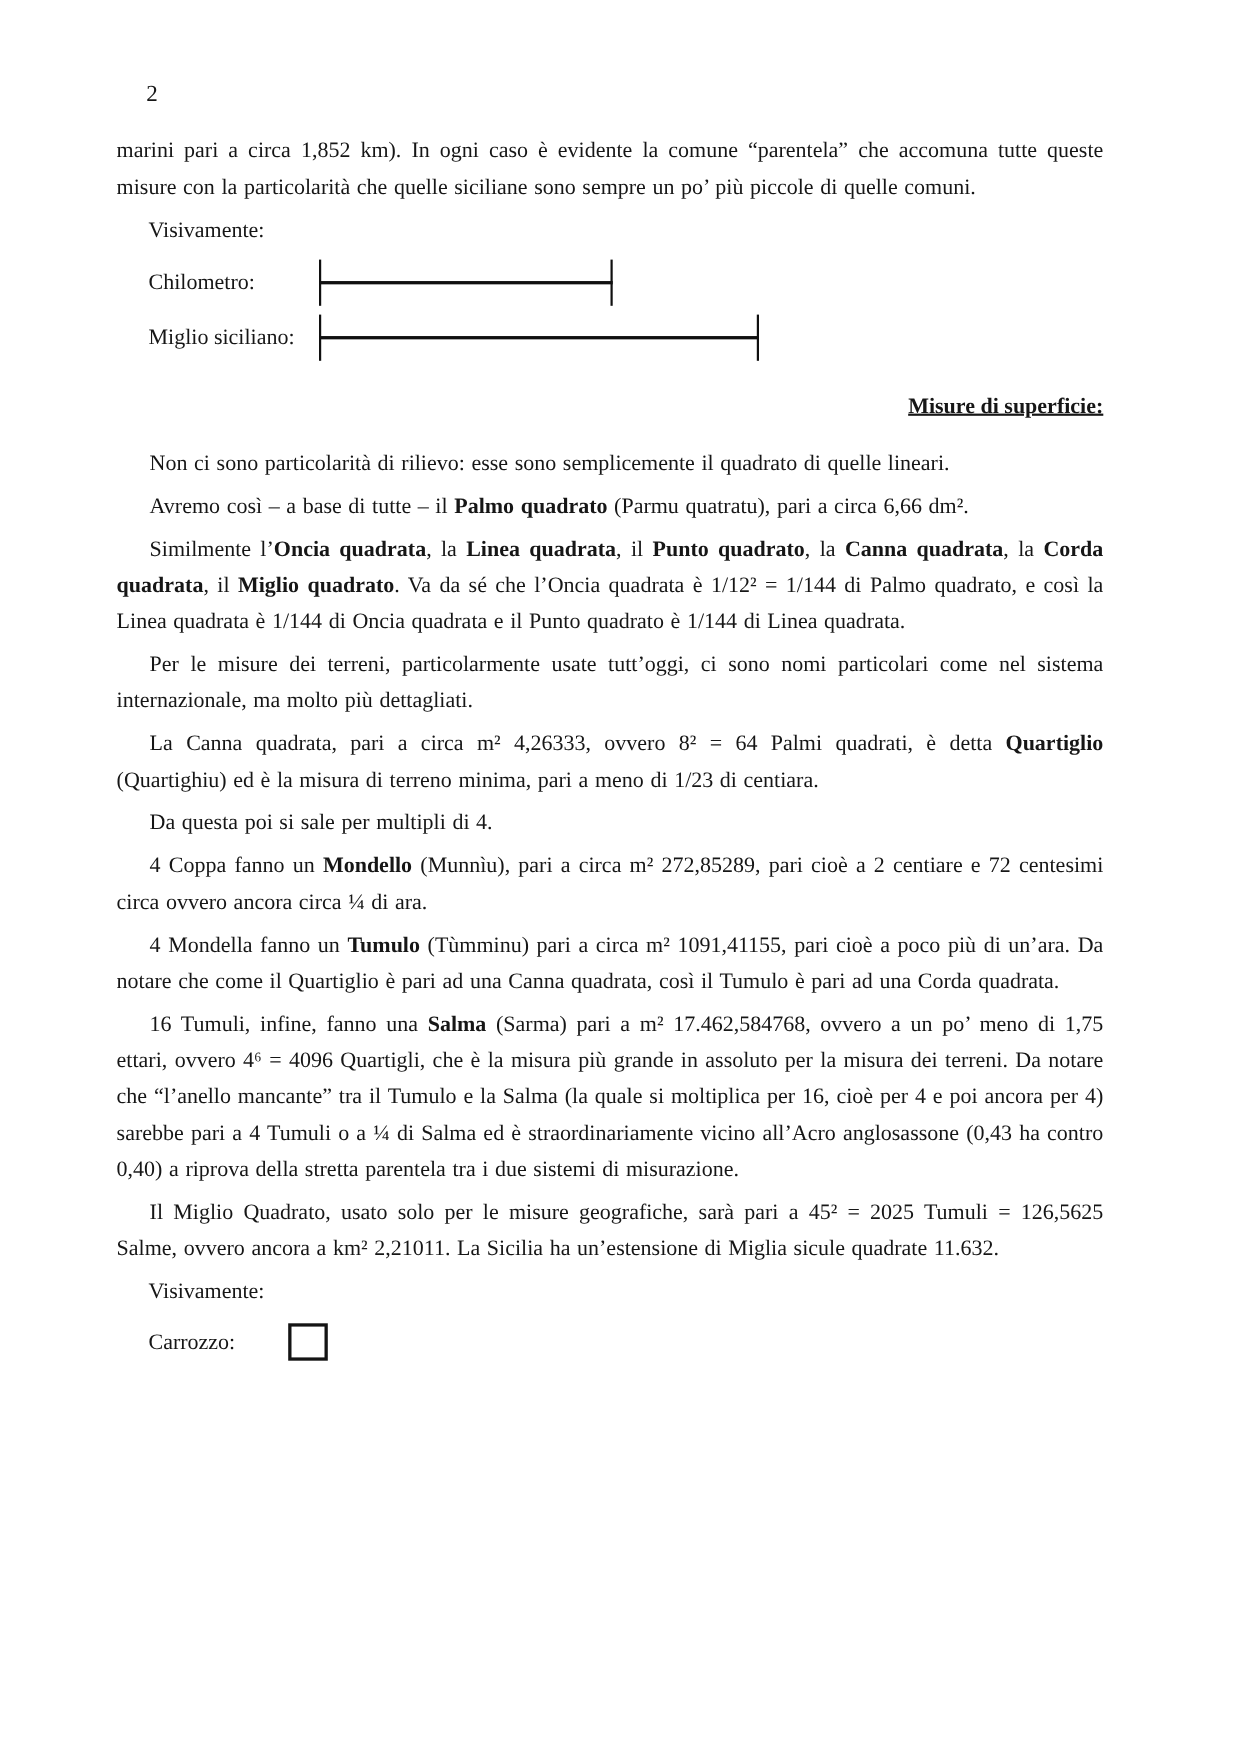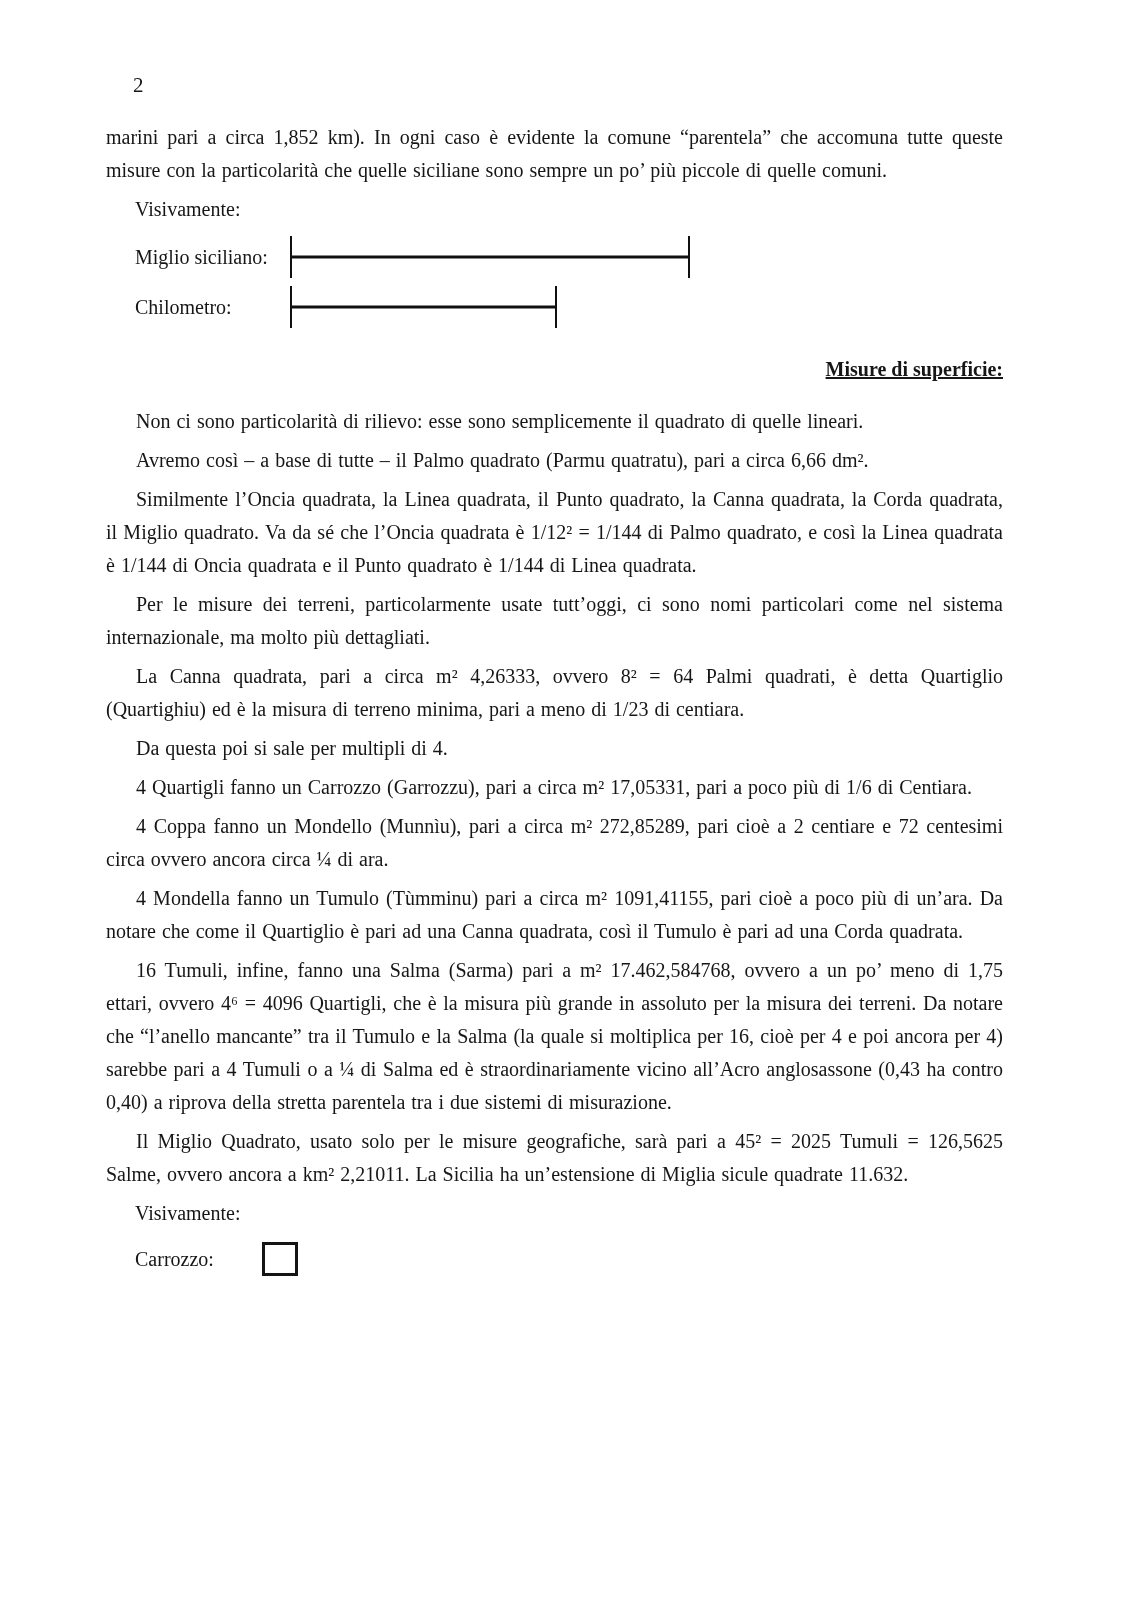--- a/index.html
+++ b/index.html
@@ -24,21 +24,21 @@
   .para.indent{text-indent:30px;}
   .label-line{
     font-size:20px;line-height:33px;
     margin:0 0 6px 0;padding-left:29px;
   }
   .heading{
     font-size:20px;line-height:33px;
     font-weight:bold;text-decoration:underline;
     margin:21px 0 19px 0;padding-left:29px;text-align:right;
   }
-  .b{font-weight:normal;}
+  .b{font-weight:bold;}
   .ruler-row{display:flex;align-items:center;height:50px;}
   .ruler-label{
     flex:0 0 184px;box-sizing:border-box;padding-left:29px;
     font-size:20px;white-space:nowrap;
   }
   .ruler-track{position:relative;height:42px;flex:0 0 auto;display:block;}
   .tick{position:absolute;top:0;bottom:0;width:2px;background:#101010;}
   .tick.l{left:0;}
   .tick.r{right:0;}
   .rbar{
@@ -51,43 +51,42 @@
 </style>
 </head>
 <body>
 
 <div class="page">
   <div class="page-number">2</div>
   <div class="doc-body">
       <div class="para"><span>marini pari a circa 1,852 km). In ogni caso è evidente la comune “parentela” che accomuna tutte queste misure con la particolarità che quelle siciliane sono sempre un po’ più piccole di quelle comuni.</span></div>
       <div class="label-line">Visivamente:</div>
       <div class="ruler-row">
-        <span class="ruler-label">Miglio siciliano:</span>
-        <span class="ruler-track" style="width: 400px;">
+        <span class="ruler-label">Chilometro:</span>
+        <span class="ruler-track" style="width: 267px;">
           <span class="tick l"></span>
           <span class="rbar"></span>
           <span class="tick r"></span>
         </span>
       </div>
       <div class="ruler-row">
-        <span class="ruler-label">Chilometro:</span>
-        <span class="ruler-track" style="width: 267px;">
+        <span class="ruler-label">Miglio siciliano:</span>
+        <span class="ruler-track" style="width: 400px;">
           <span class="tick l"></span>
           <span class="rbar"></span>
           <span class="tick r"></span>
         </span>
       </div>
       <div class="heading">Misure di superficie:</div>
       <div class="para indent"><span>Non ci sono particolarità di rilievo: esse sono semplicemente il quadrato di quelle lineari.</span></div>
       <div class="para indent"><span>Avremo così – a base di tutte – il </span><span class="b">Palmo quadrato</span><span> (Parmu quatratu), pari a circa 6,66 dm².</span></div>
       <div class="para indent"><span>Similmente l’</span><span class="b">Oncia quadrata</span><span>, la </span><span class="b">Linea quadrata</span><span>, il </span><span class="b">Punto quadrato</span><span>, la </span><span class="b">Canna quadrata</span><span>, la </span><span class="b">Corda quadrata</span><span>, il </span><span class="b">Miglio quadrato</span><span>. Va da sé che l’Oncia quadrata è 1/12² = 1/144 di Palmo quadrato, e così la Linea quadrata è 1/144 di Oncia quadrata e il Punto quadrato è 1/144 di Linea quadrata.</span></div>
       <div class="para indent"><span>Per le misure dei terreni, particolarmente usate tutt’oggi, ci sono nomi particolari come nel sistema internazionale, ma molto più dettagliati.</span></div>
       <div class="para indent"><span>La Canna quadrata, pari a circa m² 4,26333, ovvero 8² = 64 Palmi quadrati, è detta </span><span class="b">Quartiglio</span><span> (Quartighiu) ed è la misura di terreno minima, pari a meno di 1/23 di centiara.</span></div>
       <div class="para indent"><span>Da questa poi si sale per multipli di 4.</span></div>
-      <div class="para indent"><span>4 Quartigli fanno un </span><span class="b">Carrozzo</span><span> (Garrozzu), pari a circa m² 17,05331, pari a poco più di 1/6 di Centiara.</span></div>
       <div class="para indent"><span>4 Coppa fanno un </span><span class="b">Mondello</span><span> (Munnìu), pari a circa m² 272,85289, pari cioè a 2 centiare e 72 centesimi circa ovvero ancora circa ¼ di ara.</span></div>
       <div class="para indent"><span>4 Mondella fanno un </span><span class="b">Tumulo</span><span> (Tùmminu) pari a circa m² 1091,41155, pari cioè a poco più di un’ara. Da notare che come il Quartiglio è pari ad una Canna quadrata, così il Tumulo è pari ad una Corda quadrata.</span></div>
       <div class="para indent"><span>16 Tumuli, infine, fanno una </span><span class="b">Salma</span><span> (Sarma) pari a m² 17.462,584768, ovvero a un po’ meno di 1,75 ettari, ovvero 4⁶ = 4096 Quartigli, che è la misura più grande in assoluto per la misura dei terreni. Da notare che “l’anello mancante” tra il Tumulo e la Salma (la quale si moltiplica per 16, cioè per 4 e poi ancora per 4) sarebbe pari a 4 Tumuli o a ¼ di Salma ed è straordinariamente vicino all’Acro anglosassone (0,43 ha contro 0,40) a riprova della stretta parentela tra i due sistemi di misurazione.</span></div>
       <div class="para indent"><span>Il Miglio Quadrato, usato solo per le misure geografiche, sarà pari a 45² = 2025 Tumuli = 126,5625 Salme, ovvero ancora a km² 2,21011. La Sicilia ha un’estensione di Miglia sicule quadrate 11.632.</span></div>
       <div class="label-line">Visivamente:</div>
       <div class="box-row">
         <span class="box-label">Carrozzo:</span>
         <span class="square" style="width: 36px; height: 34px;"></span>
       </div>
     </div>

